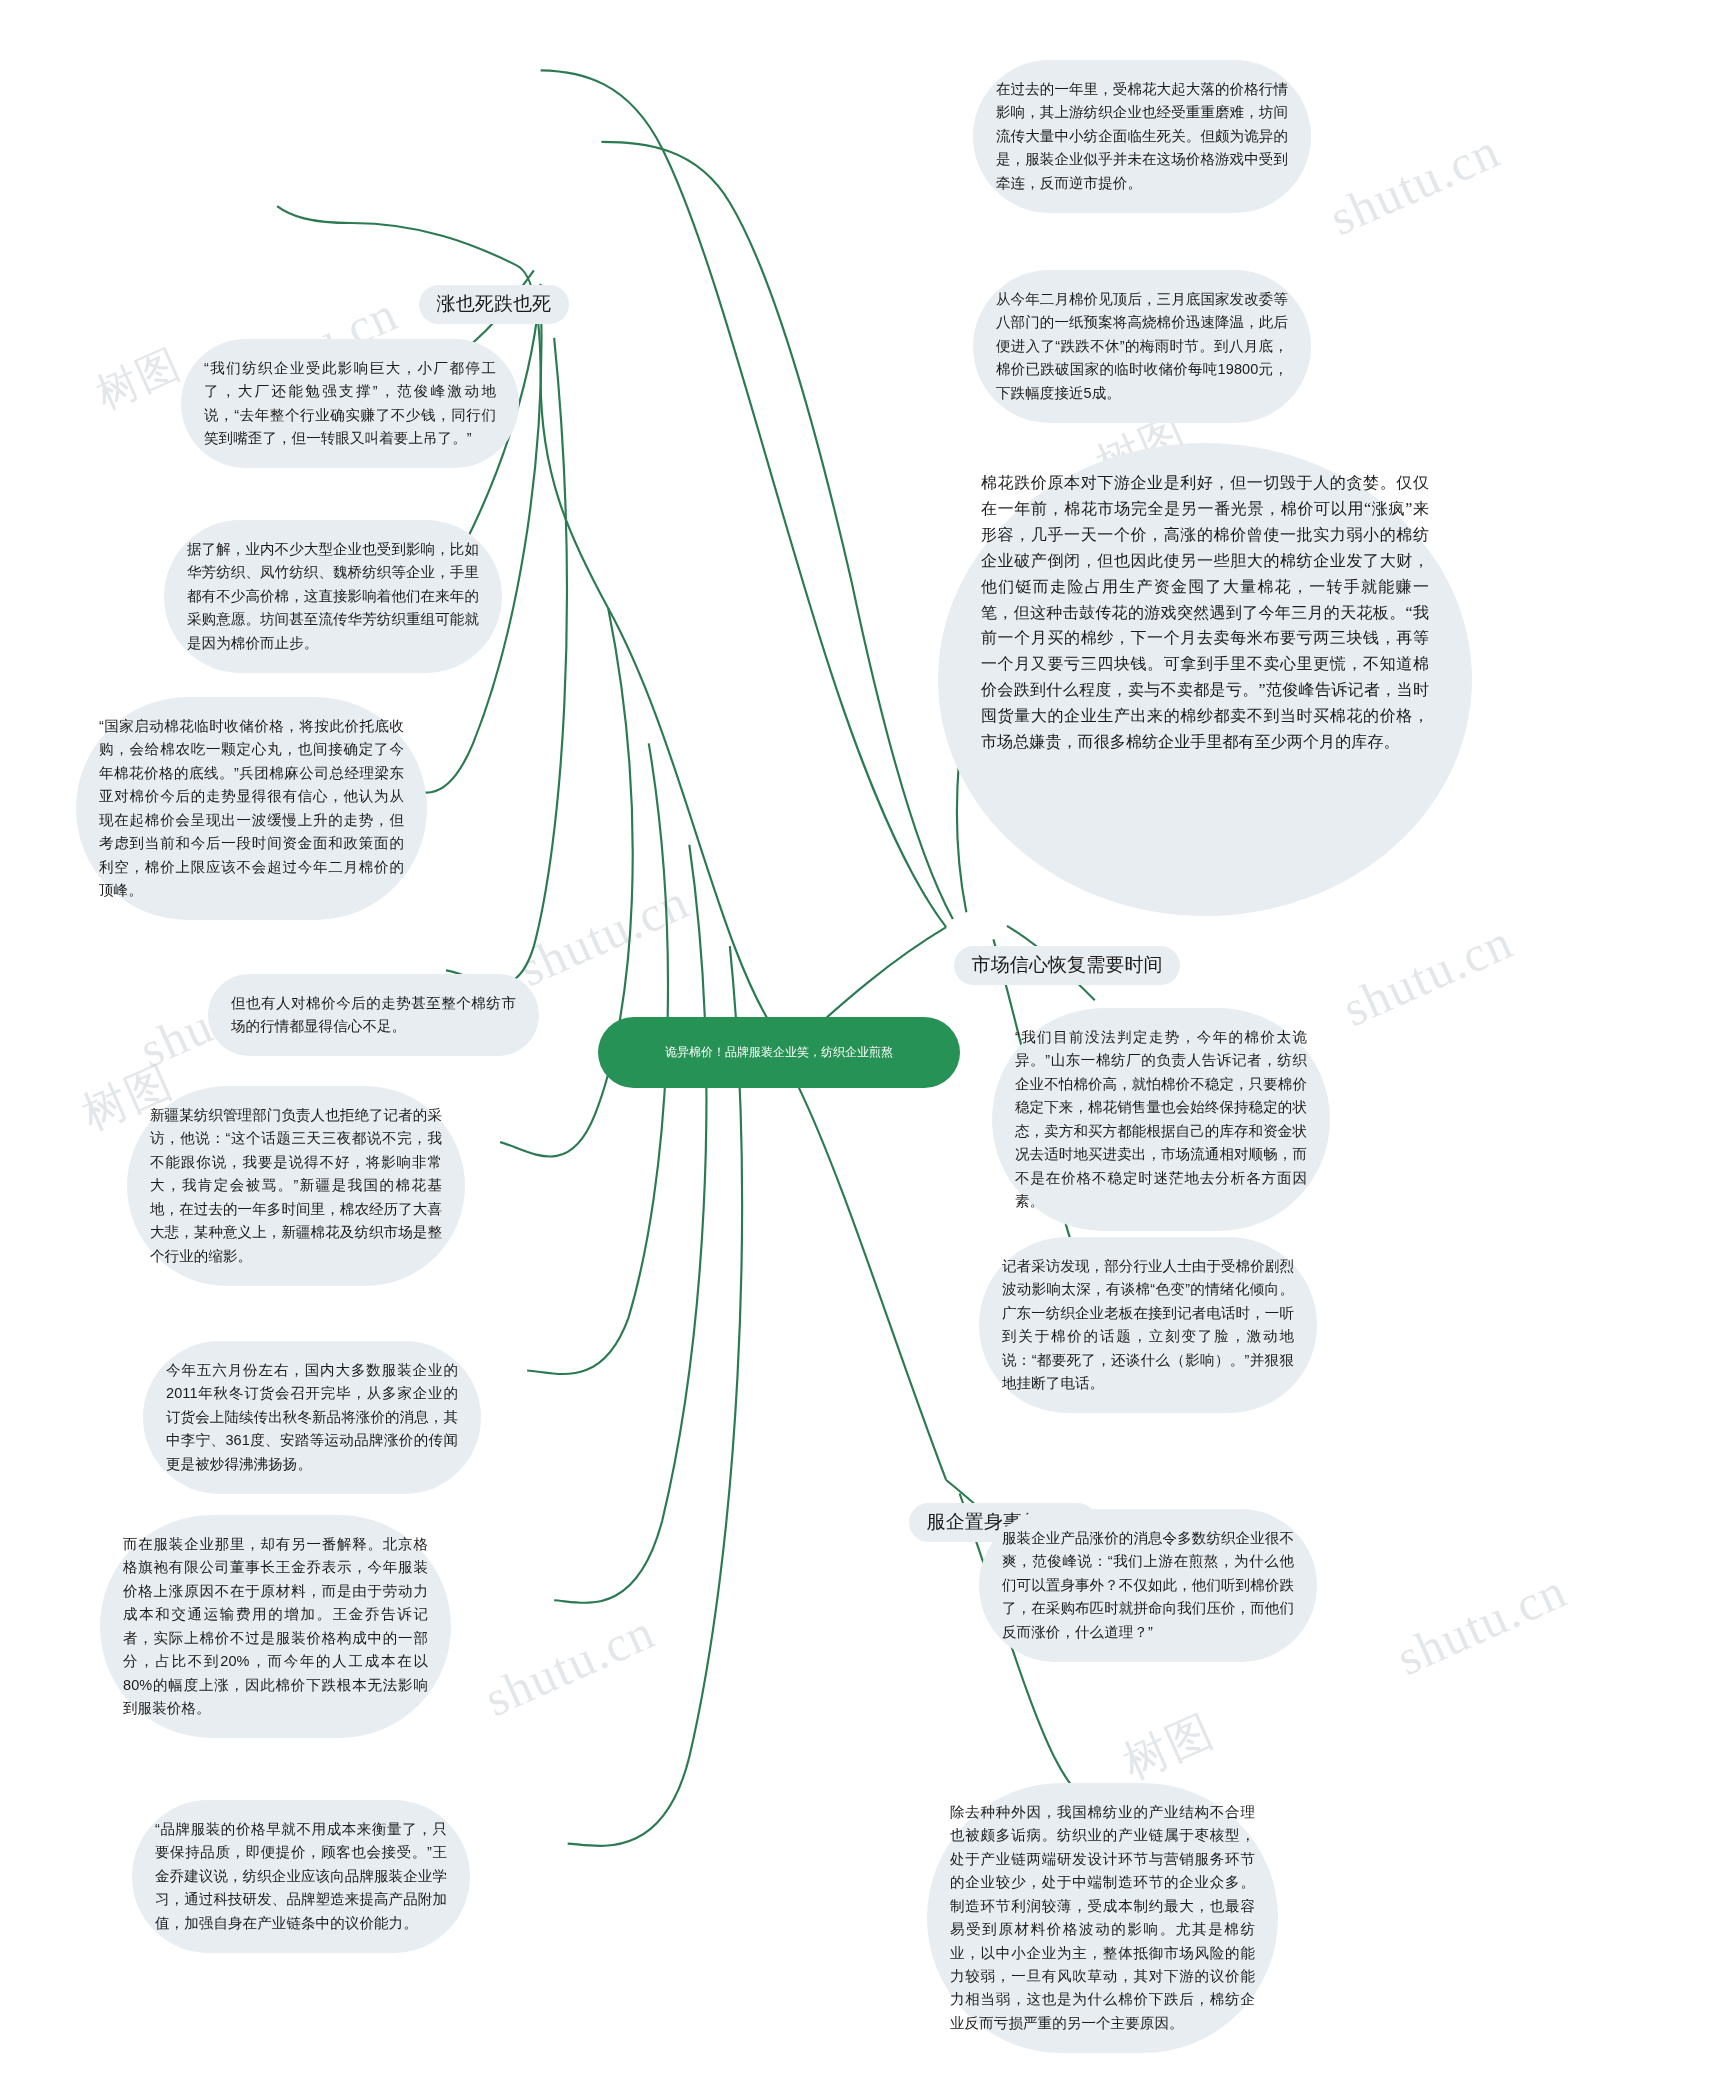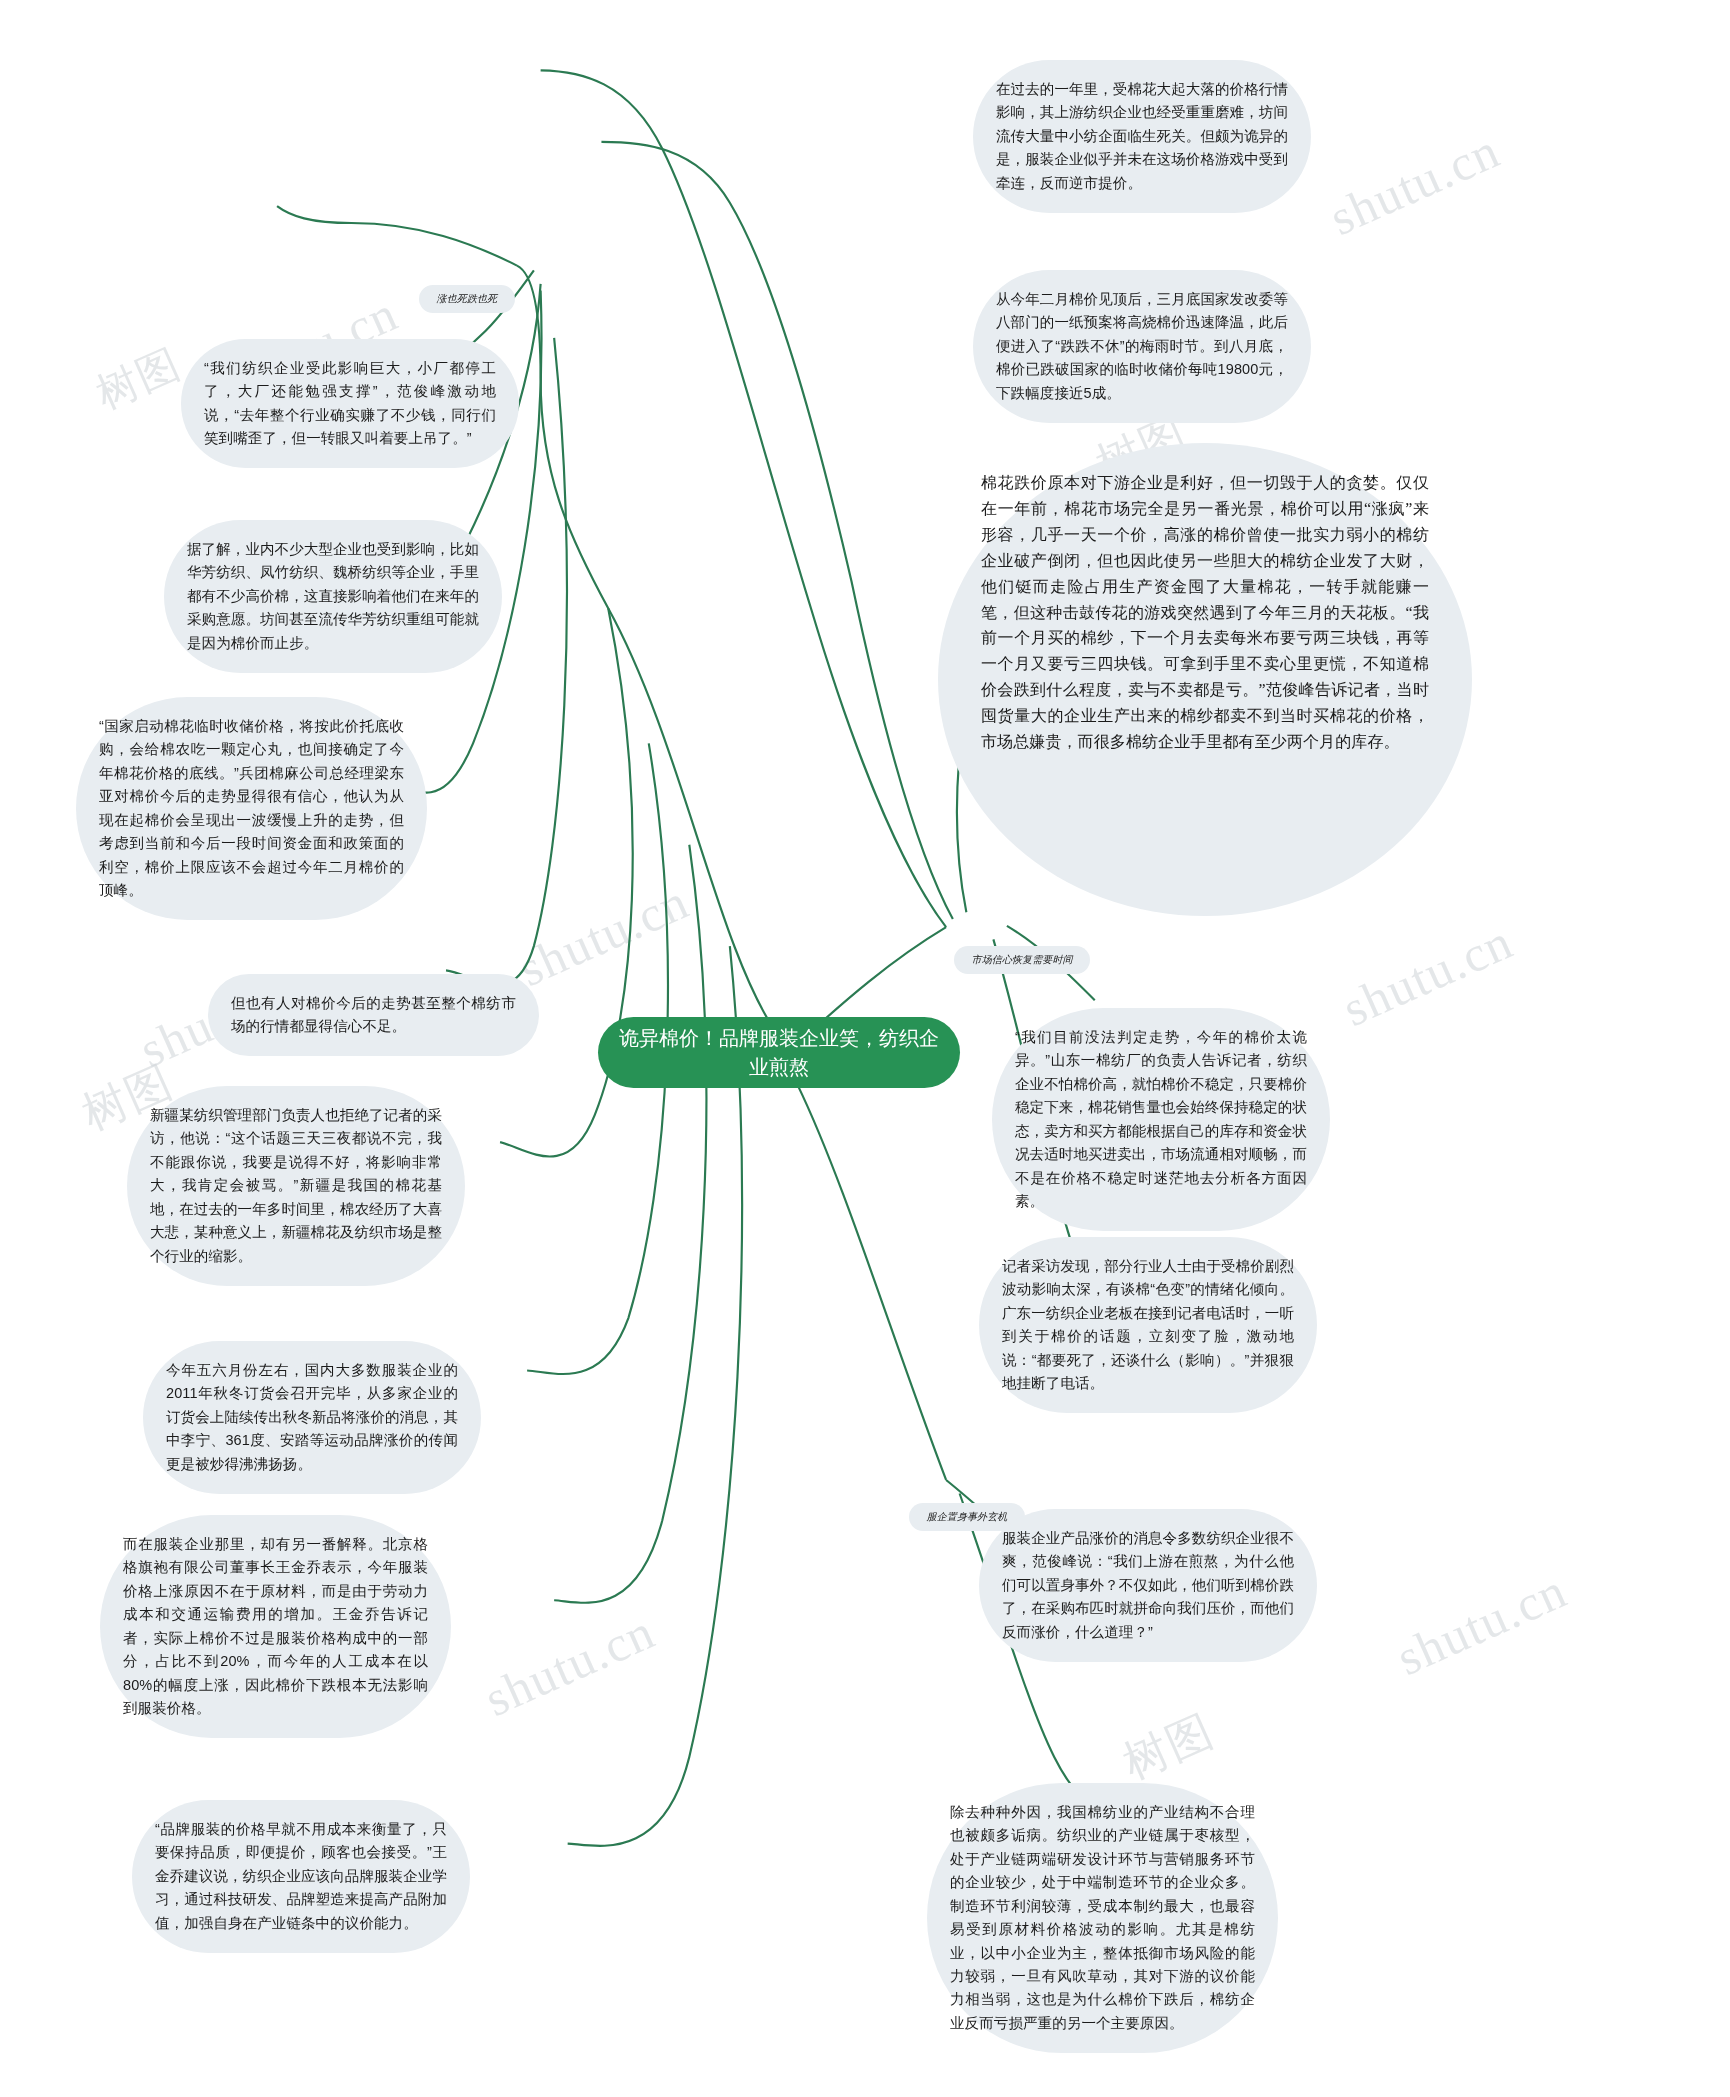--- a/index.html
+++ b/index.html
@@ -39,37 +39,36 @@
     margin-top:40px;
   }
   .node.para{
     border-radius:135px;
     padding:17.6px 23px;
     font-size:14.5px;
   }
   .node.topic{
     border-radius:27px;
     padding:7.4px 17.6px;
-    font-size:10px;
+    font-size:19px;
     white-space:nowrap;
     line-height:1.3;
-    font-style:italic;
   }
   .node.big{
     border-radius:50%;
     padding:27px 43px;
     font-size:16px;
     font-family:Liberation Serif, serif;
   }
   .central{
     position:absolute;
     background:#279255;
     color:#ffffff;
     border-radius:41px;
-    font-size:20px;
+    font-size:12px;
     line-height:1.45;
     text-align:center;
     display:flex;
     align-items:center;
     justify-content:center;
     padding:12px 17.6px;
     box-sizing:border-box;
   }
 </style>
 </head>

